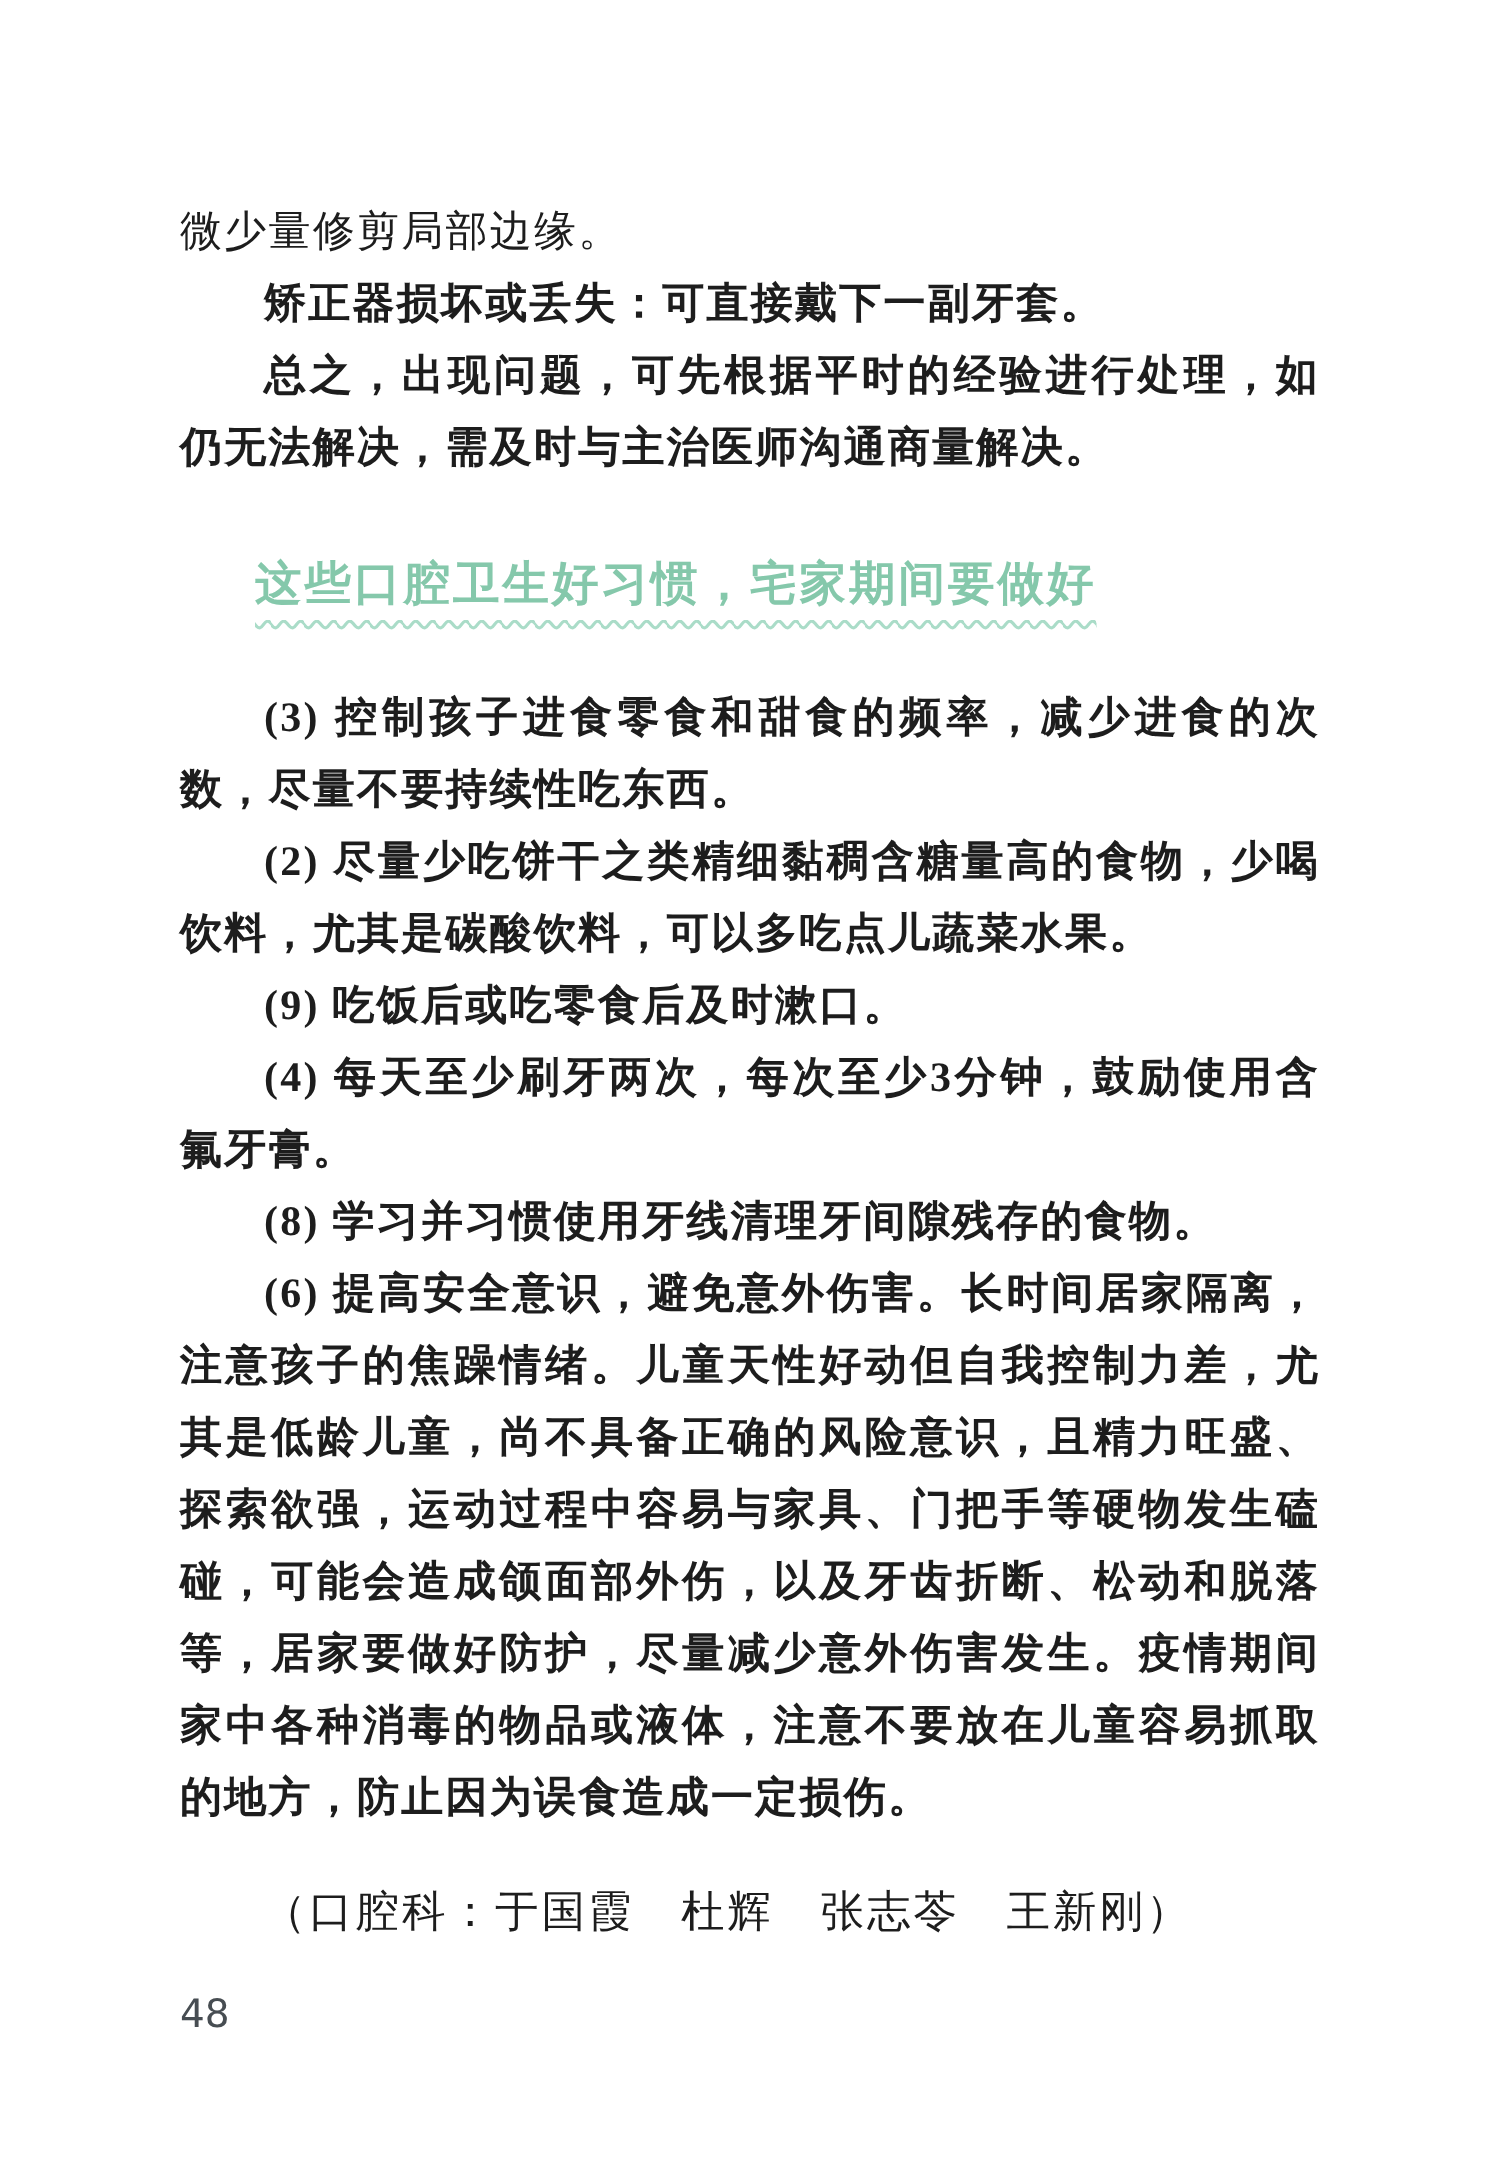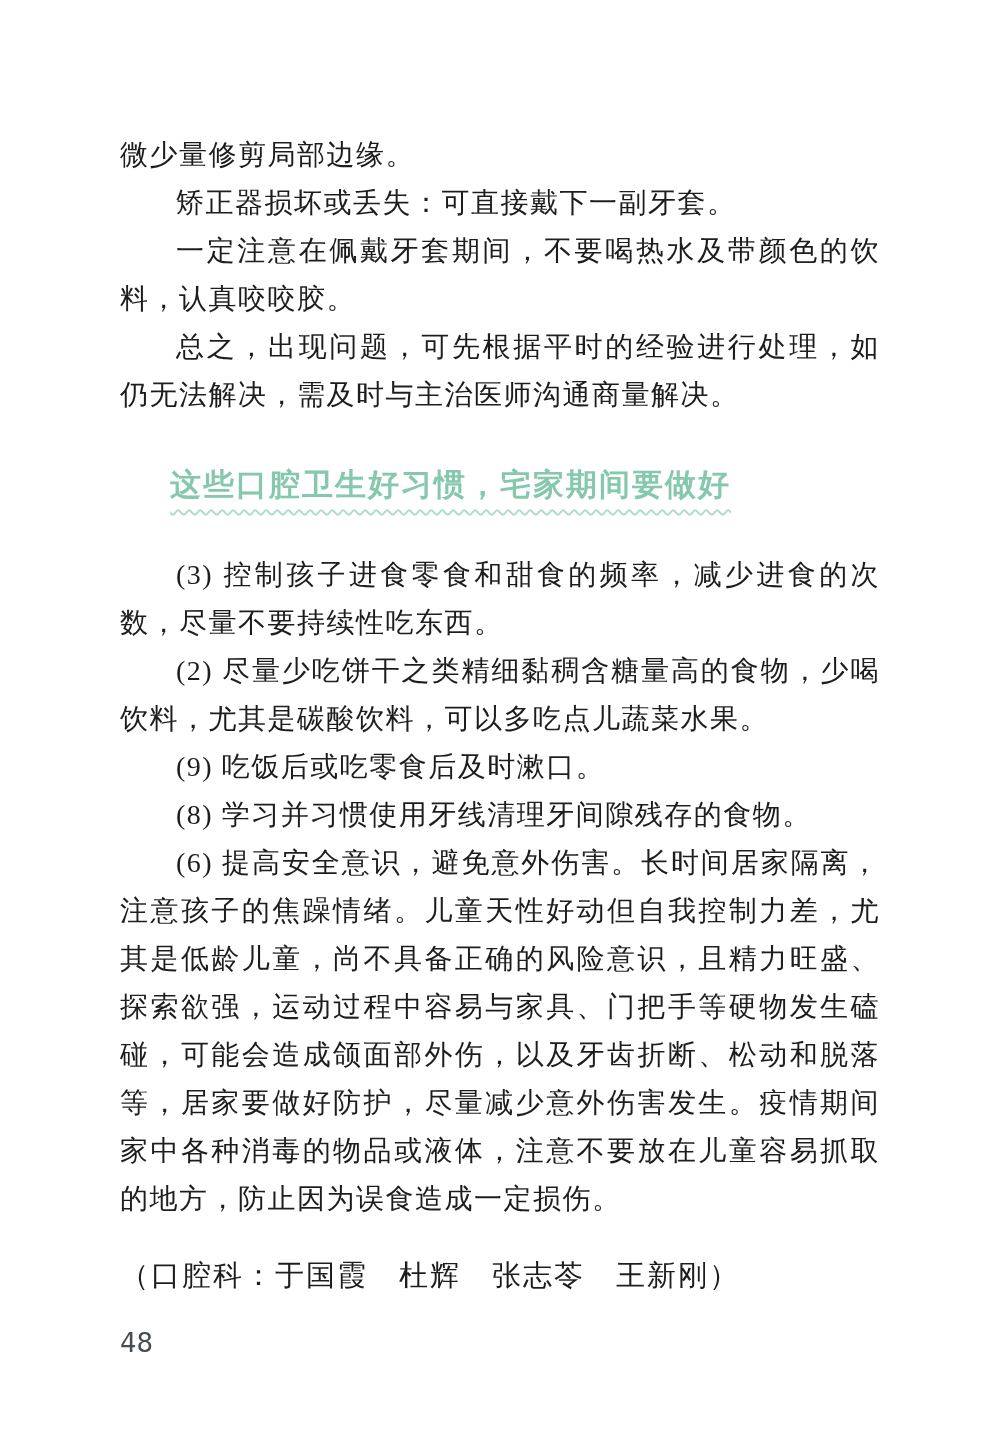--- a/index.html
+++ b/index.html
@@ -19,21 +19,21 @@
     background: #ffffff;
   }
   .body-par {
     margin: 0;
     font-size: 28px;
     line-height: 48px;
     text-align: justify;
     letter-spacing: 1.5px;
     word-break: break-all;
   }
-  .indent { text-indent: 2em; }
+  .indent { text-indent: 2em; font-weight: bold; }
   .section-heading {
     margin: 46px 0 46px 50px;
     font-family: Liberation Sans, sans-serif;
     font-weight: bold;
     font-size: 31px;
     line-height: 40px;
     letter-spacing: 2px;
     color: #85c8ab;
   }
   .section-heading .wavy {
@@ -42,46 +42,46 @@
     text-decoration-color: #aadcc8;
     text-decoration-thickness: 2px;
     text-underline-offset: 14px;
   }
   .credits {
     margin: 28px 0 0 0;
     padding-right: 30px;
     font-size: 29px;
     line-height: 48px;
     letter-spacing: 2px;
-    text-align: left;
+    text-align: center;
     font-family: "Liberation Serif", serif;
   }
   .page-number {
     margin-top: 28px;
     font-family: "DejaVu Sans", sans-serif;
     font-size: 26px;
     line-height: 32px;
     color: #474d52;
   }
 </style>
 </head>
 <body>
 
 <div class="page">
 
   <p class="body-par">微少量修剪局部边缘。</p>
   <p class="body-par indent">矫正器损坏或丢失：可直接戴下一副牙套。</p>
-  <p class="body-par indent">一定注意在佩戴牙套期间，不要喝热水及带颜色的饮料，认真咬咬胶。</p>
   <p class="body-par indent">总之，出现问题，可先根据平时的经验进行处理，如仍无法解决，需及时与主治医师沟通商量解决。</p>
 
   <h2 class="section-heading"><span class="wavy">这些口腔卫生好习惯，宅家期间要做好</span></h2>
 
   <p class="body-par indent">(3) 控制孩子进食零食和甜食的频率，减少进食的次数，尽量不要持续性吃东西。</p>
   <p class="body-par indent">(2) 尽量少吃饼干之类精细黏稠含糖量高的食物，少喝饮料，尤其是碳酸饮料，可以多吃点儿蔬菜水果。</p>
   <p class="body-par indent">(9) 吃饭后或吃零食后及时漱口。</p>
+  <p class="body-par indent">(4) 每天至少刷牙两次，每次至少3分钟，鼓励使用含氟牙膏。</p>
   <p class="body-par indent">(8) 学习并习惯使用牙线清理牙间隙残存的食物。</p>
   <p class="body-par indent">(6) 提高安全意识，避免意外伤害。长时间居家隔离，注意孩子的焦躁情绪。儿童天性好动但自我控制力差，尤其是低龄儿童，尚不具备正确的风险意识，且精力旺盛、探索欲强，运动过程中容易与家具、门把手等硬物发生磕碰，可能会造成颌面部外伤，以及牙齿折断、松动和脱落等，居家要做好防护，尽量减少意外伤害发生。疫情期间家中各种消毒的物品或液体，注意不要放在儿童容易抓取的地方，防止因为误食造成一定损伤。</p>
 
   <p class="credits">（口腔科：于国霞　杜辉　张志苓　王新刚）</p>
 
   <div class="page-number">48</div>
 
 </div>
 
 </body></html>

